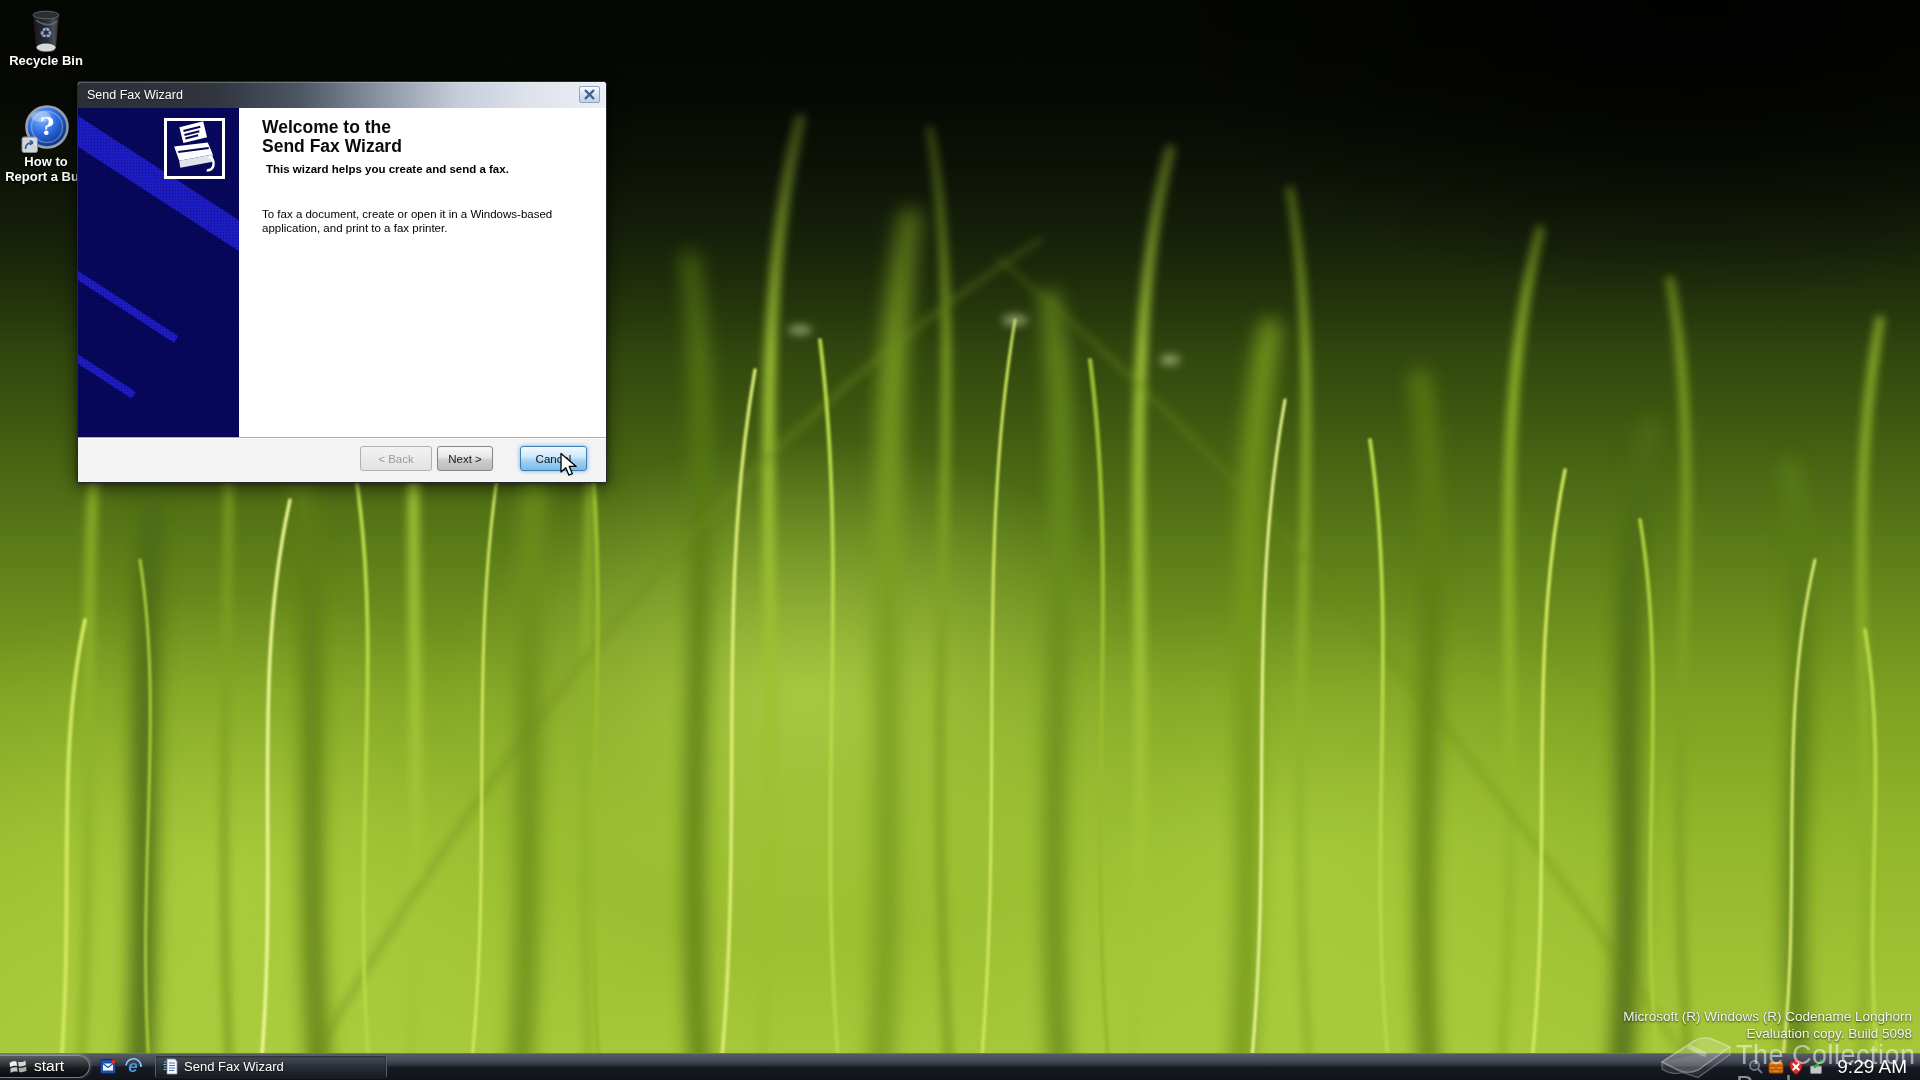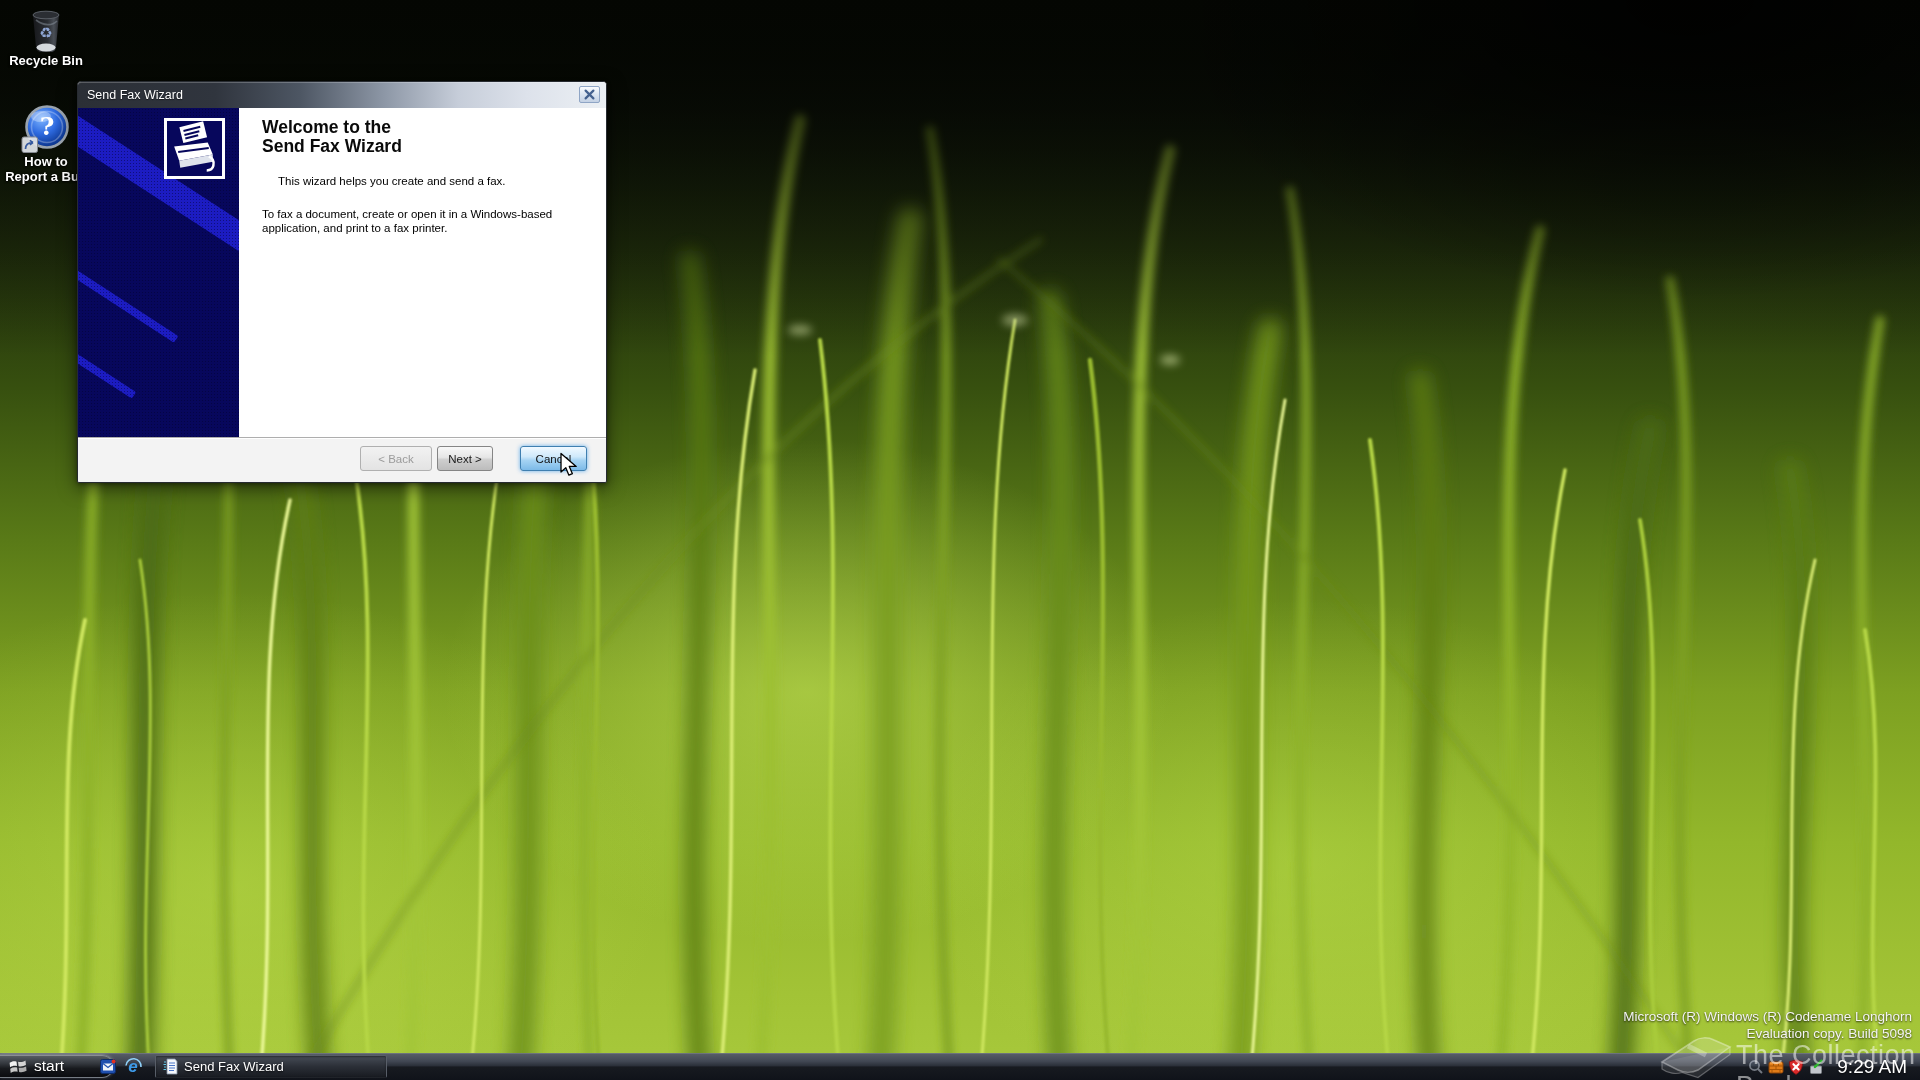--- a/index.html
+++ b/index.html
@@ -48,36 +48,36 @@
   .win-content{position:absolute;left:0;top:26px;right:0;bottom:44px;background:#15803d;display:flex;}
   .side-panel{position:relative;width:161px;height:100%;background:#07075c;overflow:hidden;flex:none;}
   .side-panel::after{content:"";position:absolute;inset:0;
     background-image:radial-gradient(rgba(0,0,40,.45) 26%, transparent 27%);
     background-size:3px 3px;}
   .fax-icon-box{position:absolute;left:86px;top:10px;width:61px;height:61px;box-sizing:border-box;
     border:3px solid #fff;background:#07075c;z-index:2;}
   .main-panel{position:relative;flex:1;background:#fff;}
   .heading{position:absolute;left:23px;top:10px;font-size:17.5px;font-weight:bold;
     line-height:19px;color:#0a0a0a;}
-  .intro{position:absolute;left:23px;top:51px;margin:16px;font-size:11.5px;color:#000;}
+  .intro{position:absolute;left:23px;top:51px;margin:4px;font-size:11.5px;color:#000;font-weight:bold;}
   .body-text{position:absolute;left:23px;top:100px;margin:0;font-size:11.5px;line-height:13.5px;color:#000;}
   .button-strip{position:absolute;left:0;right:0;bottom:0;height:44px;background:#f3f3f3;
     border-top:1px solid #aeaeae;box-shadow:inset 0 1px 0 #fff;border-radius:0 0 2px 2px;}
   .btn{position:absolute;top:8px;height:25px;font-family:"Liberation Sans",sans-serif;
     font-size:11.5px;border-radius:3px;padding:0;}
   .btn-back{left:282px;width:72px;background:linear-gradient(180deg,#f2f2f2,#e3e3e3);
     border:1px solid #b0b0b0;color:#9b9b9b;}
   .btn-next{left:359px;width:56px;background:linear-gradient(180deg,#f8f8f8,#e6e6e6 45%,#cecece 55%,#bcbcbc);
     border:1px solid #858585;color:#1a1a1a;}
   .btn-cancel{left:442px;width:67px;background:linear-gradient(180deg,#f1f9ff,#cfe9fb 42%,#a5d3f3 58%,#7cbae8);
     border:1px solid #3f7fb0;box-shadow:0 0 4px rgba(90,170,235,.9);color:#111;}
   
   .taskbar{position:absolute;left:0;top:1053px;width:1920px;height:27px;z-index:20;
     background:linear-gradient(180deg,#838992 0,#565c66 1px,#424854 30%,#2b303a 47%,#171a20 52%,#10131a 100%);}
-  .start-btn{position:absolute;left:0;top:1px;width:114px;height:24px;
+  .start-btn{position:absolute;left:0;top:1px;width:90px;height:24px;
     border:1px solid #767c84;border-left:none;border-radius:0 13px 13px 0;box-sizing:border-box;
     background:linear-gradient(180deg,#5b6168,#32363c 40%,#17191d 62%,#0b0c0f);
     box-shadow:inset 0 1px 0 rgba(255,255,255,.3),1px 0 3px rgba(255,255,255,.18);
     display:flex;align-items:center;gap:6px;padding-left:8px;}
   .start-label{color:#fff;font-size:15.5px;line-height:22px;text-shadow:0 1px 2px rgba(0,0,0,.8);}
   .quick-launch{position:absolute;left:100px;top:0;height:27px;display:flex;align-items:center;gap:7px;}
   .task-btn{position:absolute;left:155px;top:2px;width:232px;height:23px;border-radius:2px;box-sizing:border-box;
     border:1px solid #585e68;border-bottom-color:#202329;
     background:linear-gradient(180deg,#474d57,#2b2f37 50%,#181b21);
     box-shadow:inset 0 1px 2px rgba(0,0,0,.45);

